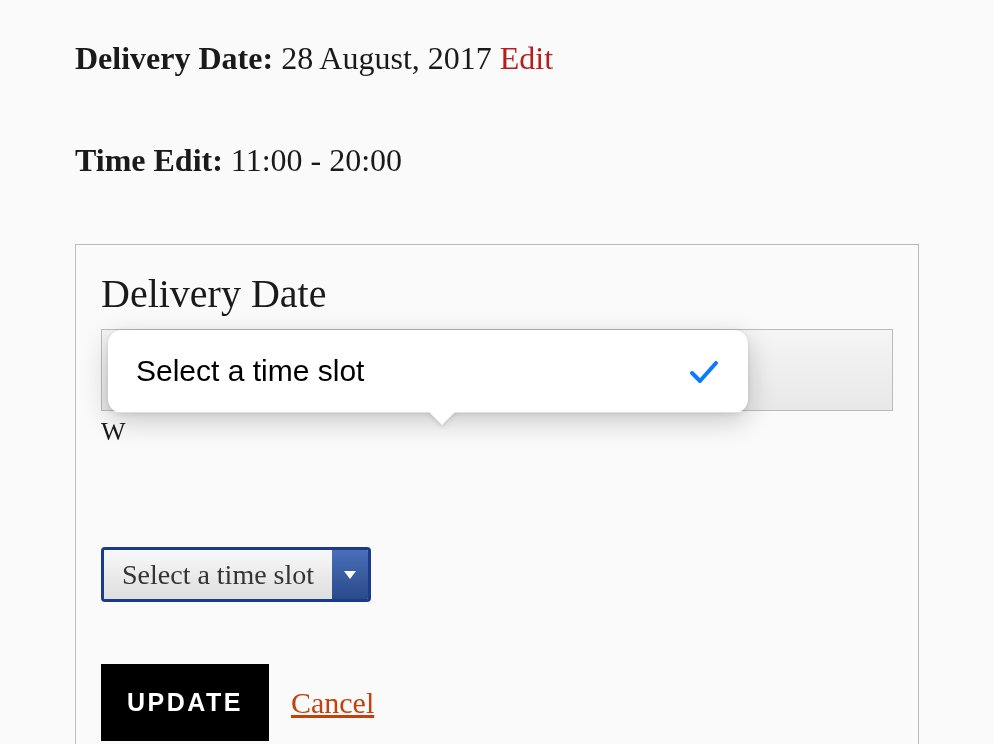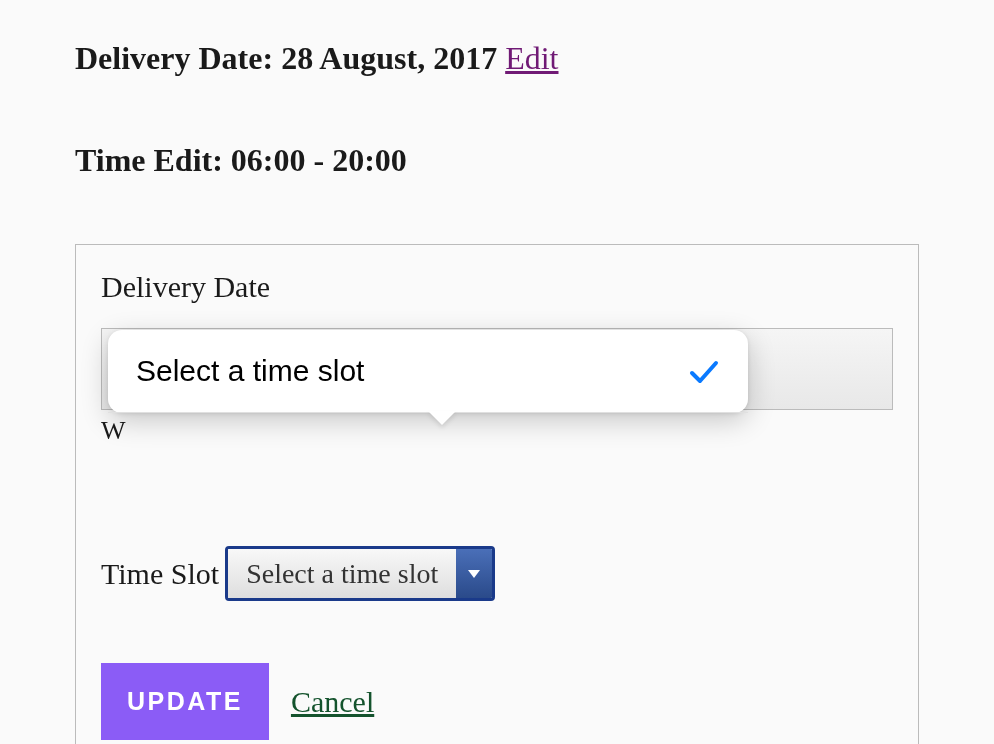--- a/index.html
+++ b/index.html
@@ -21,40 +21,39 @@
       font-size: 32px;
       margin-bottom: 65px;
     }
 
     .info-label {
       font-weight: 700;
       text-align: right;
     }
 
     .info-value {
-      font-weight: 700;
+      font-weight: 400;
     }
 
     .edit-link {
-      color: #701a75;
-      text-decoration: underline;
+      color: #b91c1c;
       cursor: pointer;
     }
 
     .form-box {
       border: 1px solid #bbb;
       padding: 25px;
       position: relative;
       margin-top: 15px;
     }
 
     .form-label {
-      font-size: 30px;
-      color: #1a1a1a;
-      margin-bottom: 24px;
+      font-size: 40px;
+      color: #1a1a1a;
+      margin-bottom: 12px;
       display: block;
     }
 
     .date-input {
       width: 100%;
       height: 82px;
       background: linear-gradient(to bottom, #f5f5f5, #e8e8e8);
       border: 1px solid #bbb;
       font-size: 24px;
       padding: 0 15px;
@@ -165,59 +164,58 @@
     }
 
     .actions-row {
       display: flex;
       align-items: center;
       gap: 22px;
       margin-top: 62px;
     }
 
     .update-button {
-      background: #8b5cf6;
+      background: #000000;
       color: #fff;
       border: none;
       font-size: 25px;
       font-weight: 800;
       letter-spacing: 2.5px;
       padding: 24px 26px;
       cursor: pointer;
       font-family: Arial, sans-serif;
     }
 
     .cancel-link {
-      color: #14532d;
+      color: #c2410c;
       font-size: 30px;
       text-decoration: underline;
       cursor: pointer;
     }
   </style>
 </head>
 <body>
 
 <div class="info-row">
   <span class="info-label">Delivery Date:</span>
   <span class="info-value">28 August, 2017</span>
   <span class="edit-link">Edit</span>
 </div>
 
 <div class="info-row">
   <span class="info-label">Time Edit:</span>
-  <span class="info-value">06:00 - 20:00</span>
+  <span class="info-value">11:00 - 20:00</span>
 </div>
 
 <div class="form-box">
   <label class="form-label">Delivery Date</label>
   <input type="text" class="date-input" style="">
   <div class="truncated-text">W</div>
 
   <div class="timeslot-row">
-    <span class="timeslot-label">Time Slot</span>
     <div class="dropdown-button">
       <span class="dropdown-text">Select a time slot</span>
       <span class="dropdown-arrow">
         <svg viewBox="0 0 12 8">
             <polygon points="0,0 12,0 6,8"></polygon>
           </svg>
       </span>
     </div>
   </div>
 

